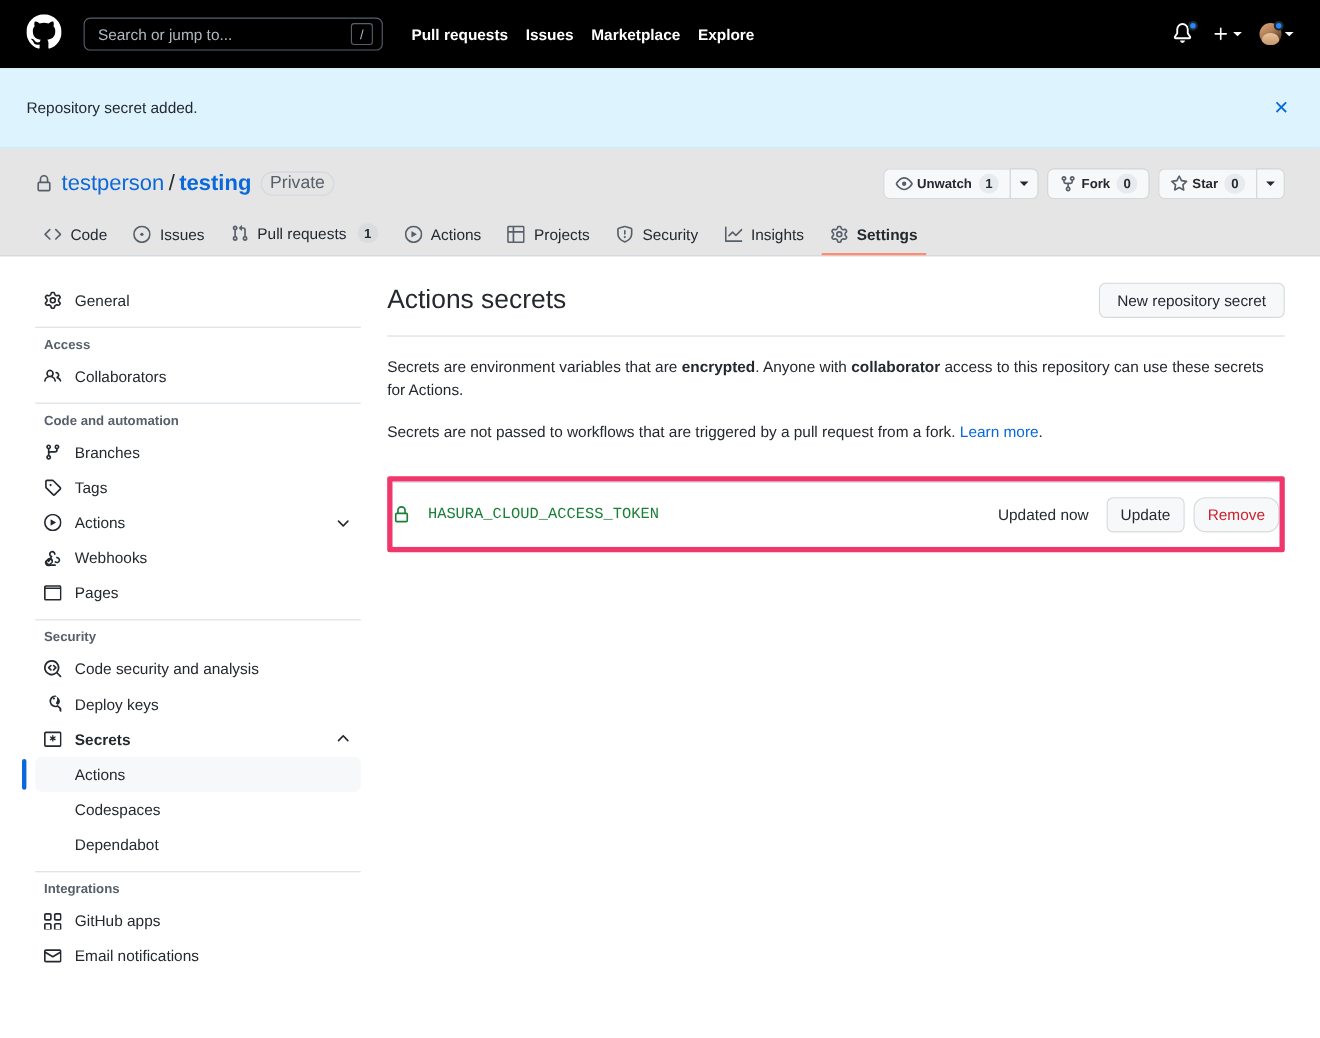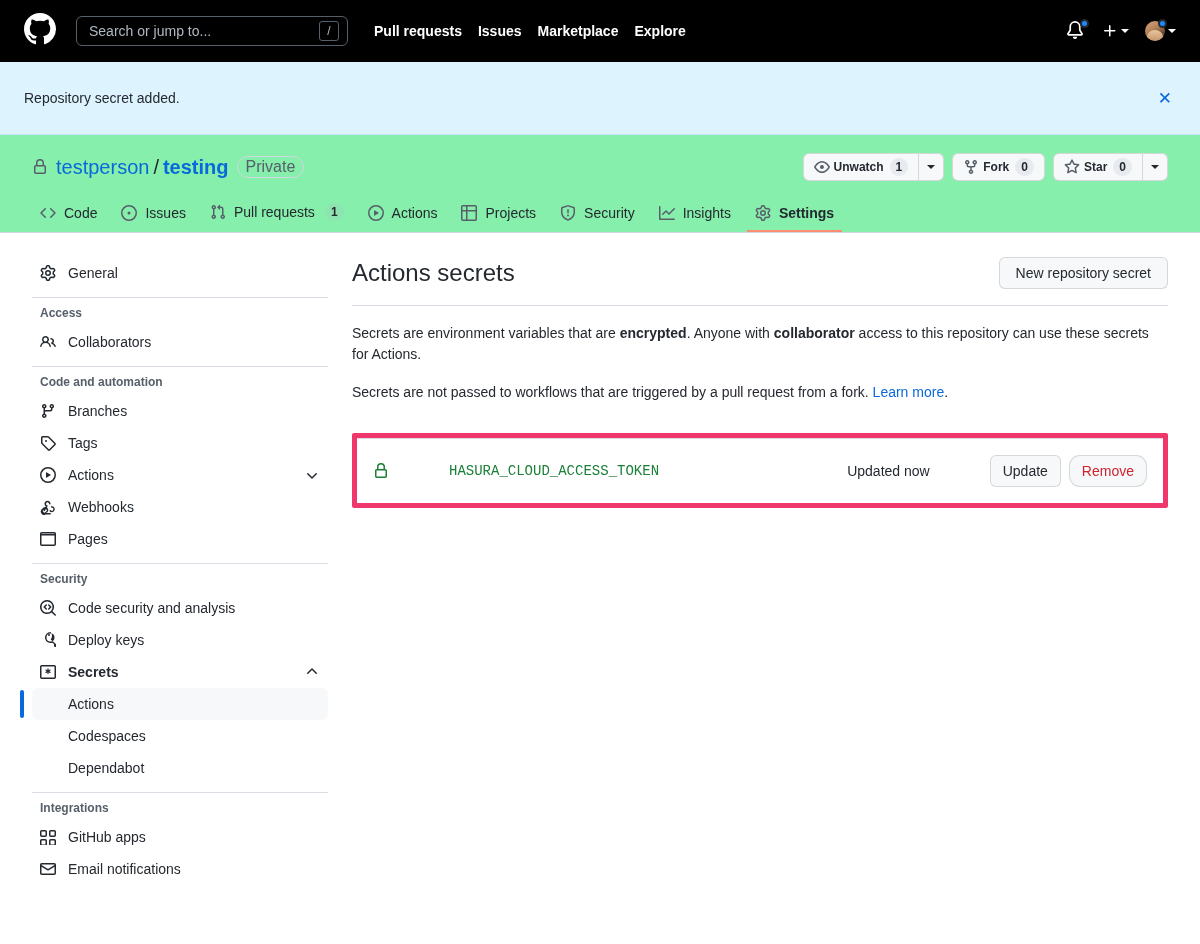--- a/index.html
+++ b/index.html
@@ -90,21 +90,21 @@
     color: #24292f;
   }
   .flash-close {
     margin-left: auto; color: #0969da;
     font-size: 17px; line-height: 1; cursor: pointer;
     padding: 4px; font-weight: 500;
   }
 
   
   .repo-head {
-    background: #86efac;
+    background: #e5e5e5;
     border-bottom: 1px solid #d0d7de;
     padding: 16px 32px 0 32px;
   }
   .repo-title-row { display: flex; align-items: center; min-height: 32px; }
   .lock-ic { margin-right: 8px; display:flex; align-items:center; }
   .lock-ic svg { fill:#57606a; display:block; }
   .repo-title { font-size: 20px; display: flex; align-items: center; gap: 4px; }
   .repo-owner { color: #0969da; text-decoration: none; }
   .repo-sep { color: #24292f; font-weight: 300; }
   .repo-name { color: #0969da; font-weight: bold; text-decoration: none; }
@@ -207,23 +207,22 @@
 
   .secret-highlight {
     margin-top: 30px;
     border: 5px solid #f0376c;
     border-radius: 2px;
   }
   .secret-list { border-top: 1px solid #d8dee4; background:#fff; }
   .secret-list .secret-row:first-child { border-top: none; }
   .secret-row {
     display: flex; align-items: center;
-    padding: 16px; min-height: 58px;
+    min-height: 58px;
     border-top: 1px solid #d8dee4;
-    gap: 44px;
   }
   .secret-lock { margin-right: 16px; display:flex; align-items:center; }
   .secret-lock svg { fill: #1a7f37; display:block; }
   .secret-name {
     font-family: "Liberation Mono", monospace;
     font-size: 14px; color: #1a7f37;
   }
   .secret-updated { margin-left: auto; font-size: 14px; color: #24292f; }
   .secret-btns { display: flex; gap: 8px; margin-left: 16px; justify-content: flex-end; }
   .btn-sm {

